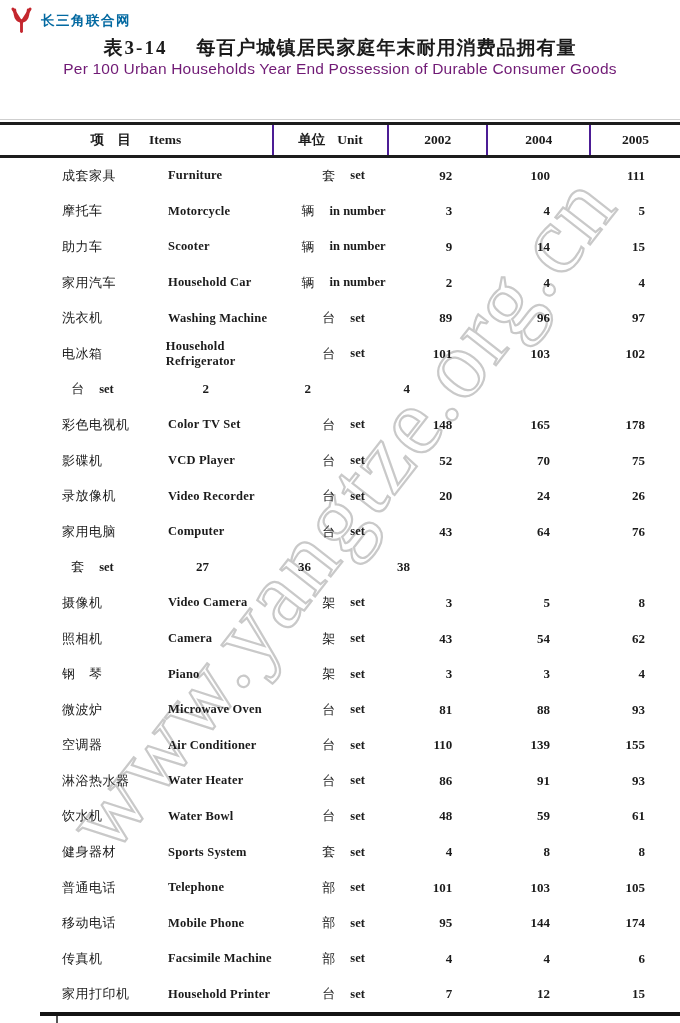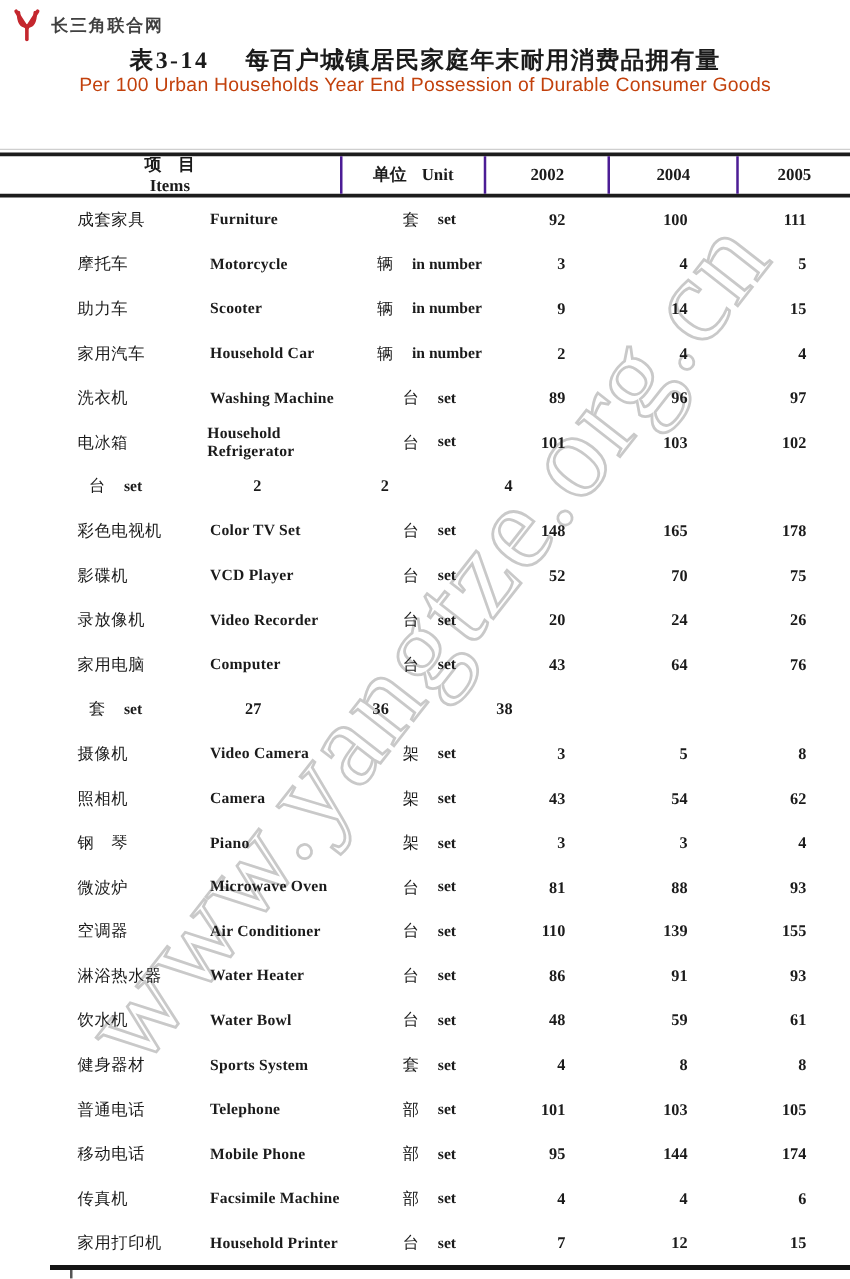--- a/index.html
+++ b/index.html
@@ -11,38 +11,38 @@
                transform:translate(-50%,-50%) rotate(-52deg);
                font-family:"Liberation Serif", serif; font-size:96px; letter-spacing:2px;
                white-space:nowrap; color:#d8d8d8; z-index:1; }
   @supports (-webkit-text-stroke: 2px #c9c9c9) {
     .watermark { color:transparent; -webkit-text-stroke:2.2px #c9c9c9; }
   }
 
   
   .logo { position:absolute; left:10px; top:7px; display:flex; align-items:center; gap:8px; z-index:2; }
   .logo-name { font-family:"Liberation Sans", sans-serif; font-weight:700; font-size:13.5px;
-               color:#404040; letter-spacing:1.5px;text-align:center; }
+               color:#0369a1; letter-spacing:1.5px;text-align:center; }
 
   
   .title-zh { position:absolute; left:0; top:35px; width:100%; text-align:center;
               font-size:19px; font-weight:700; letter-spacing:1px; z-index:2; }
   .title-zh .prefix { margin-right:29px; letter-spacing:2px;text-align:right; }
   .title-en { position:absolute; left:0; top:60px; width:100%; text-align:center;
               font-family:"Liberation Sans", sans-serif; font-size:15.5px; font-weight:500;
-              letter-spacing:0.2px; color:#c2410c; z-index:2; }
+              letter-spacing:0.2px; color:#701a75; z-index:2; }
 
   
   .table { position:absolute; left:0; top:122px; width:680px; z-index:2; }
   .thead { position:relative; display:flex; align-items:stretch; height:30px;
            border-top:3px solid #1c1c1c; border-bottom:3px solid #1c1c1c; }
   .thead::before { content:""; position:absolute; left:0; right:0; top:-6px; height:1px; background:#cfcfcf; }
   .th { display:flex; align-items:center; justify-content:center; font-weight:700; font-size:13.5px; }
   .th + .th { border-left:2px solid #4c1d95; }
-  .w-items { width:275px;flex-direction:column; } .w-unit { width:115px; }
+  .w-items { width:275px; } .w-unit { width:115px; }
   .w-2002 { width:98px; } .w-2004 { width:102px; } .w-2005 { width:90px; }
   .th .gap-lg { display:inline-block; width:18px; }
   .th .gap-sm { display:inline-block; width:12px; }
 
   .tbody { border-bottom:4px solid #141414;margin-left:40px; }
   .tr { display:flex; align-items:center; height:35.6px; }
   .td-items { width:275px; display:flex; align-items:center; box-sizing:border-box; }
   .td-items .zh { margin-left:22px; width:106px; font-size:13px; letter-spacing:0.5px; }
   .td-items .en { font-size:12.5px; font-weight:600; letter-spacing:0.2px; }
   .td-unit { width:115px; display:flex; justify-content:center; align-items:center; gap:15px;

